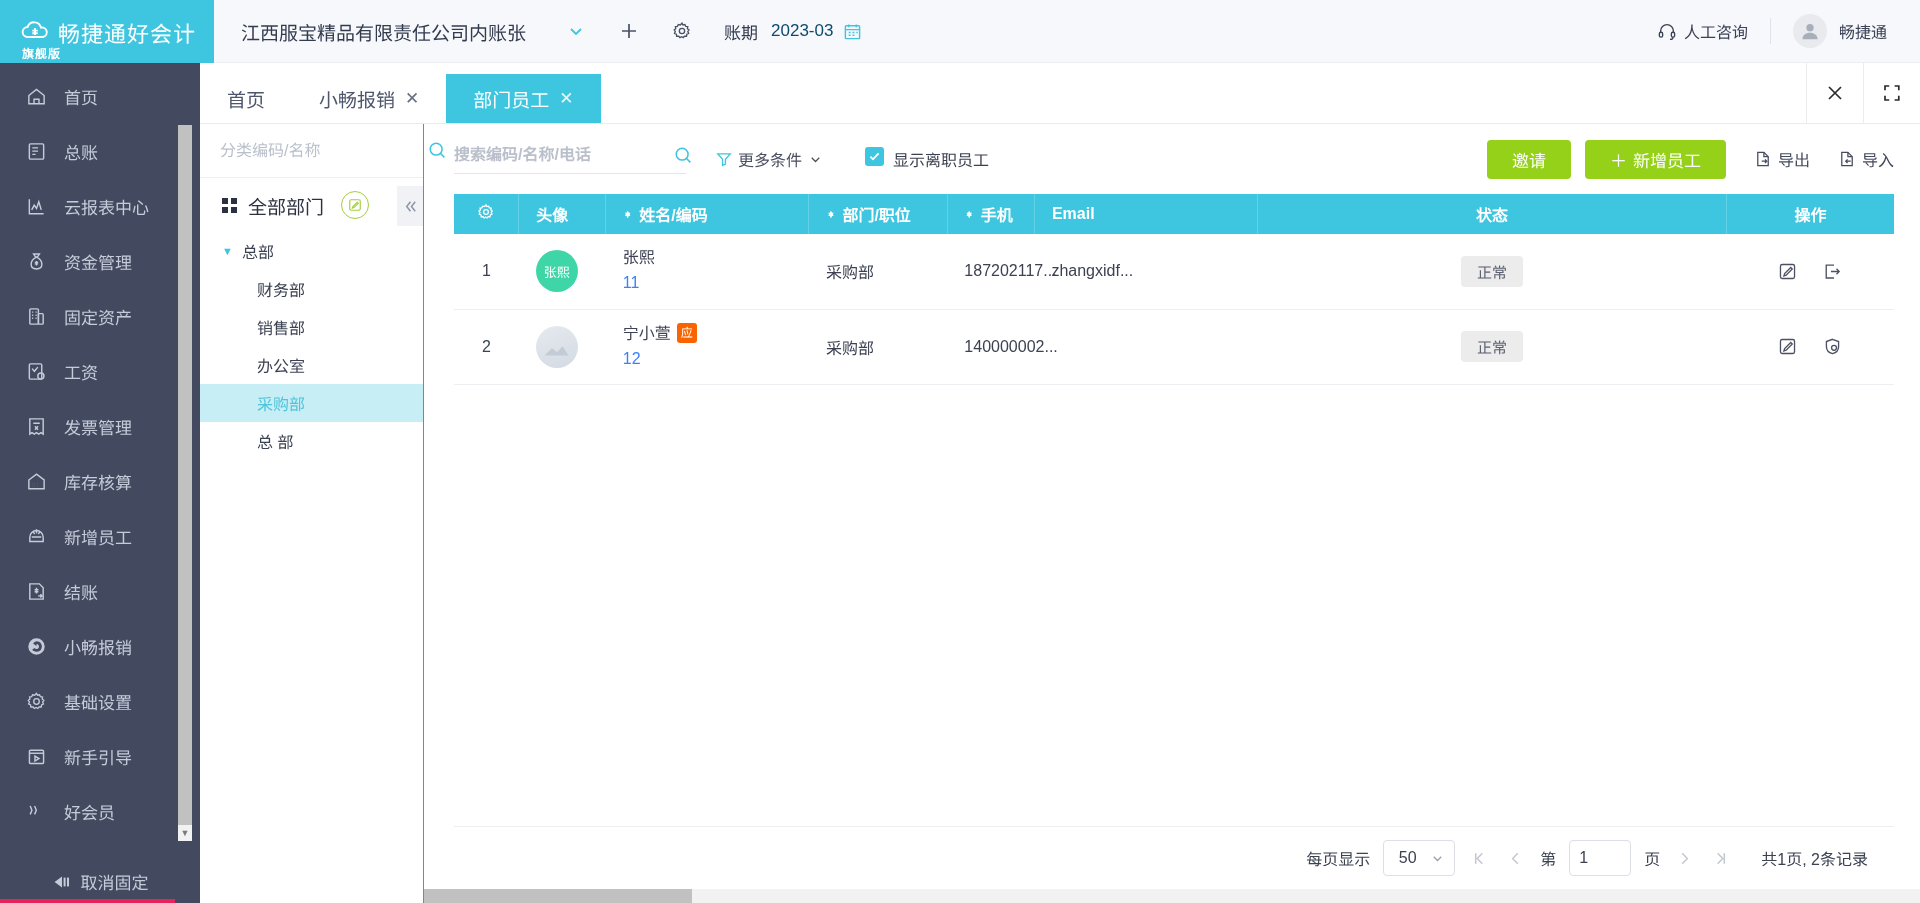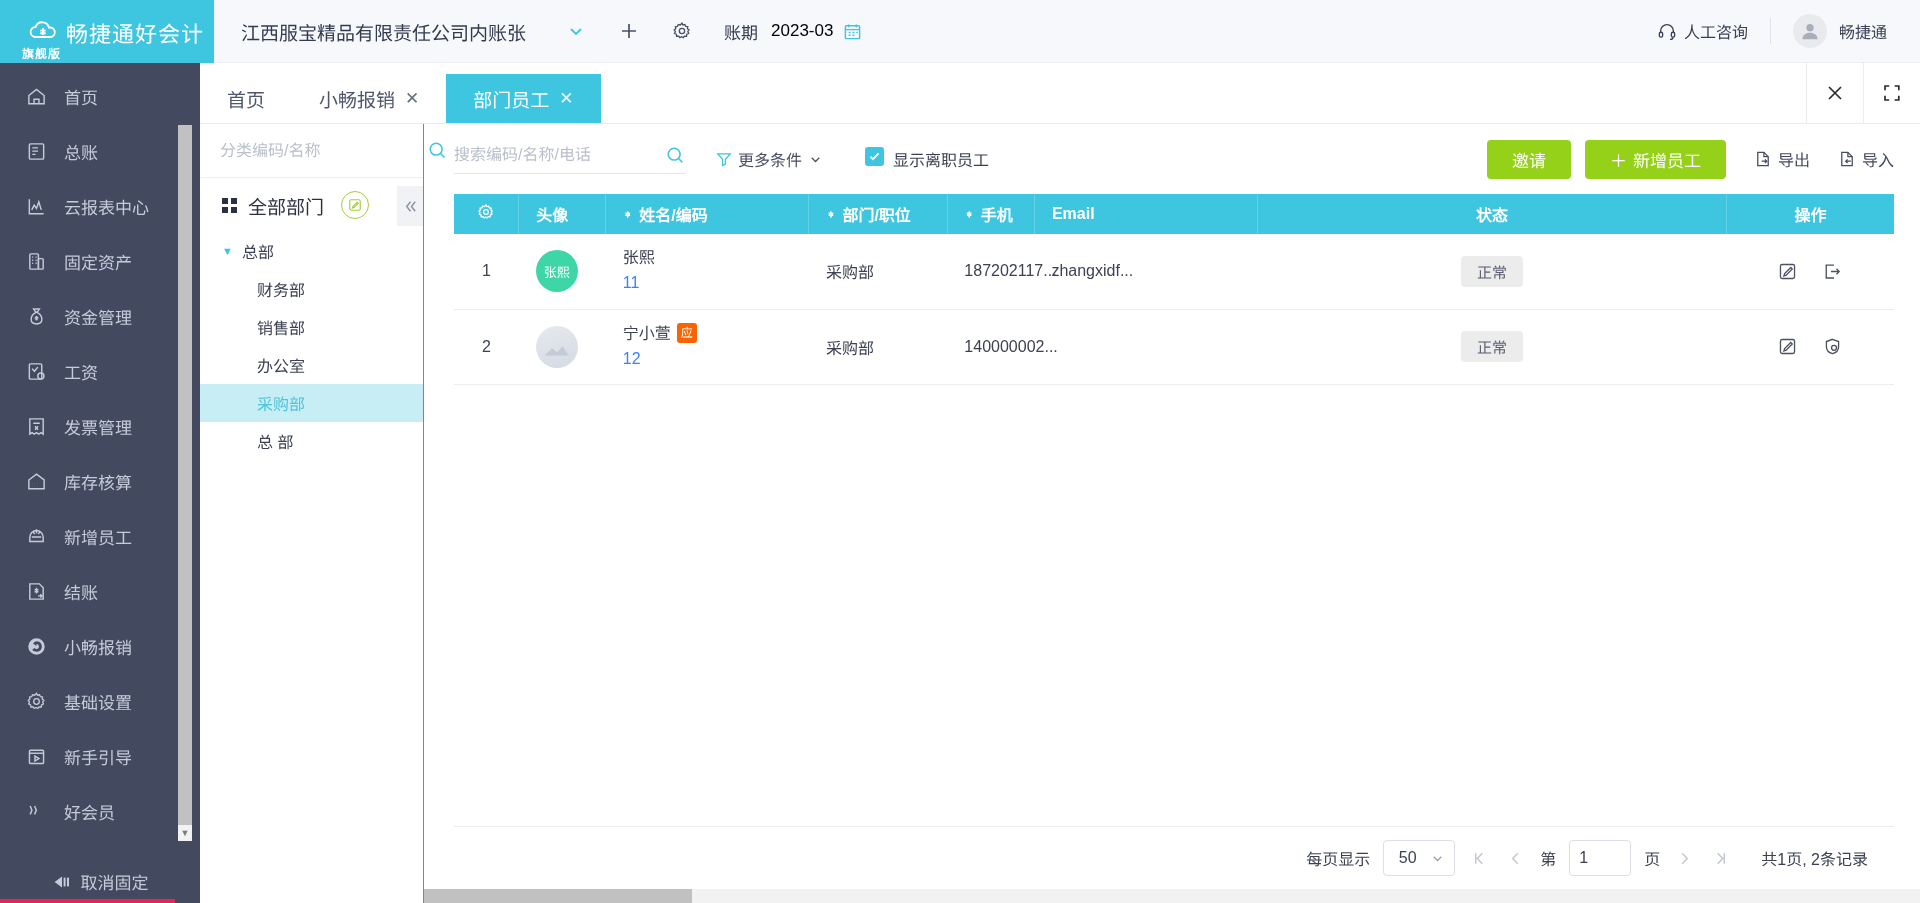--- a/index.html
+++ b/index.html
@@ -9,38 +9,38 @@
     font-family: "Liberation Sans", "DejaVu Sans", sans-serif;
     background: #ffffff; overflow: hidden;
   }
   body { display: flex; flex-direction: column; }
 
   
   .topbar { height: 63px; display: flex; flex-shrink: 0; background: #f7f8fb; }
   .brand {
     width: 214px; height: 63px; background: #3ec6e0;
     color: #fff; position: relative; flex-shrink: 0;
-    display: flex; align-items: center; padding-left: 26px;
+    display: flex; align-items: center; padding-left: 18px;
   }
   .brand-logo { width: 34px; height: 34px; flex-shrink: 0; }
   .brand-name { font-size: 22px; letter-spacing: 1px; margin-left: 6px; font-weight: 500;}
   .brand-sub {
     position: absolute; left: 22px; bottom: 2px;
     font-size: 12px; font-weight: 700; letter-spacing: 1px;
   }
   .topbar-main {
     flex: 1; display: flex; align-items: center;
     padding-left: 27px; background: #f7f8fb;
     border-bottom: 1px solid #eceef3;
   }
   .company-name { font-size: 19px; color: #333b4f; }
   .chev-dn { margin-left: 40px; color: #3ec6e0; cursor: pointer; }
   .icon-btn-plain { margin-left: 32px; color: #4a5166; cursor: pointer; display:flex; align-items:center;}
   .period-label { margin-left: 32px; font-size: 17px; color: #333b4f; }
-  .period-value { margin-left: 13px; font-size: 17px; color: #000000; }
+  .period-value { margin-left: 13px; font-size: 17px; color: #0c4a6e; }
   .cal-icon { margin-left: 10px; color: #3ec6e0; display: flex; align-items:center;}
   .topbar-right { margin-left: auto; display: flex; align-items: center; padding-right: 33px; }
   .support { display: flex; align-items: center; gap: 7px; font-size: 16px; color: #3b4256; cursor: pointer;}
   .vdiv { width: 1px; height: 26px; background: #dfe2e9; margin: 0 22px; }
   .user-box { display: flex; align-items: center; gap: 12px; cursor: pointer;}
   .avatar-circle {
     width: 34px; height: 34px; border-radius: 50%; background: #e8eaee;
     display: flex; align-items: center; justify-content: center;
   }
   .user-name { font-size: 16px; color: #3b4256; }
@@ -141,21 +141,21 @@
 
   
   .pane { flex: 1; background: #fff; display: flex; flex-direction: column; min-width: 0; }
   .toolbar { height: 70px; display: flex; align-items: center; padding: 0 26px 0 30px; flex-shrink: 0;}
   .srch {
     width: 232px; display: flex; align-items: center; border-bottom: 1px solid #e3e6ec;
     padding-bottom: 7px; margin-right: 30px;
   }
   .srch input {
     flex: 1; border: none; outline: none; font-size: 16px; color: #b91c1c;
-    background: transparent; font-family: inherit;
+    background: transparent; font-family: inherit; font-weight: bold;
   }
   .srch input::placeholder { color: #b9bfcb; }
   .morecond { display: flex; align-items: center; gap: 6px; font-size: 16px; color: #4a5060; cursor: pointer; }
   .chk-wrap { display: flex; align-items: flex-start; gap: 9px; margin-left: 42px; cursor: pointer; }
   .chk {
     width: 19px; height: 19px; border-radius: 3px; background: #3ec6e0;
     display: flex; align-items: center; justify-content: center; color: #fff; font-size: 13px;
   }
   .chk-lbl { font-size: 16px; color: #3b4150; }
   .tb-right { margin-left: auto; display: flex; align-items: center; gap: 14px; }
@@ -321,37 +321,37 @@
               <path d="M3.5 3.5v15h15"></path>
               <path d="M6 14.5l2.6-5 2.4 3.5 2.4-7 2.6 8.5"></path>
             </svg>
         </span>
         <span>云报表中心</span>
       </div>
 
       <div class="nav-item">
         <span class="nav-ico">
           <svg width="21" height="21" viewBox="0 0 22 22" fill="none" stroke="#c6cbd9" stroke-width="1.5">
+              <path d="M8 3.2h6l-2.1 3.2h-1.8z"></path>
+              <path d="M11 6.4c-4 1.7-5.6 4.6-5.6 7.6 0 3 2.4 4.8 5.6 4.8s5.6-1.8 5.6-4.8c0-3-1.6-5.9-5.6-7.6z"></path>
+              <path d="M11 10.4v4.8M9.2 11.9h3.6M9.2 13.5h3.6"></path>
+            </svg>
+        </span>
+        <span>资金管理</span>
+      </div>
+
+      <div class="nav-item">
+        <span class="nav-ico">
+          <svg width="21" height="21" viewBox="0 0 22 22" fill="none" stroke="#c6cbd9" stroke-width="1.5">
               <rect x="4" y="3" width="9" height="16" rx="1"></rect>
               <rect x="13" y="8" width="5" height="11" rx="1"></rect>
               <path d="M6.4 6.4h1.2M10 6.4h1.2M6.4 9.6h1.2M10 9.6h1.2M6.4 12.8h1.2M10 12.8h1.2"></path>
             </svg>
         </span>
         <span>固定资产</span>
-      </div>
-
-      <div class="nav-item">
-        <span class="nav-ico">
-          <svg width="21" height="21" viewBox="0 0 22 22" fill="none" stroke="#c6cbd9" stroke-width="1.5">
-              <path d="M8 3.2h6l-2.1 3.2h-1.8z"></path>
-              <path d="M11 6.4c-4 1.7-5.6 4.6-5.6 7.6 0 3 2.4 4.8 5.6 4.8s5.6-1.8 5.6-4.8c0-3-1.6-5.9-5.6-7.6z"></path>
-              <path d="M11 10.4v4.8M9.2 11.9h3.6M9.2 13.5h3.6"></path>
-            </svg>
-        </span>
-        <span>资金管理</span>
       </div>
 
       <div class="nav-item">
         <span class="nav-ico">
           <svg width="21" height="21" viewBox="0 0 22 22" fill="none" stroke="#c6cbd9" stroke-width="1.5">
               <rect x="3.5" y="3" width="13" height="16" rx="1.2"></rect>
               <path d="M6.4 8l2.4 2.8 3.6-4.4"></path>
               <circle cx="15.6" cy="15.8" r="3.2"></circle>
             </svg>
         </span>

